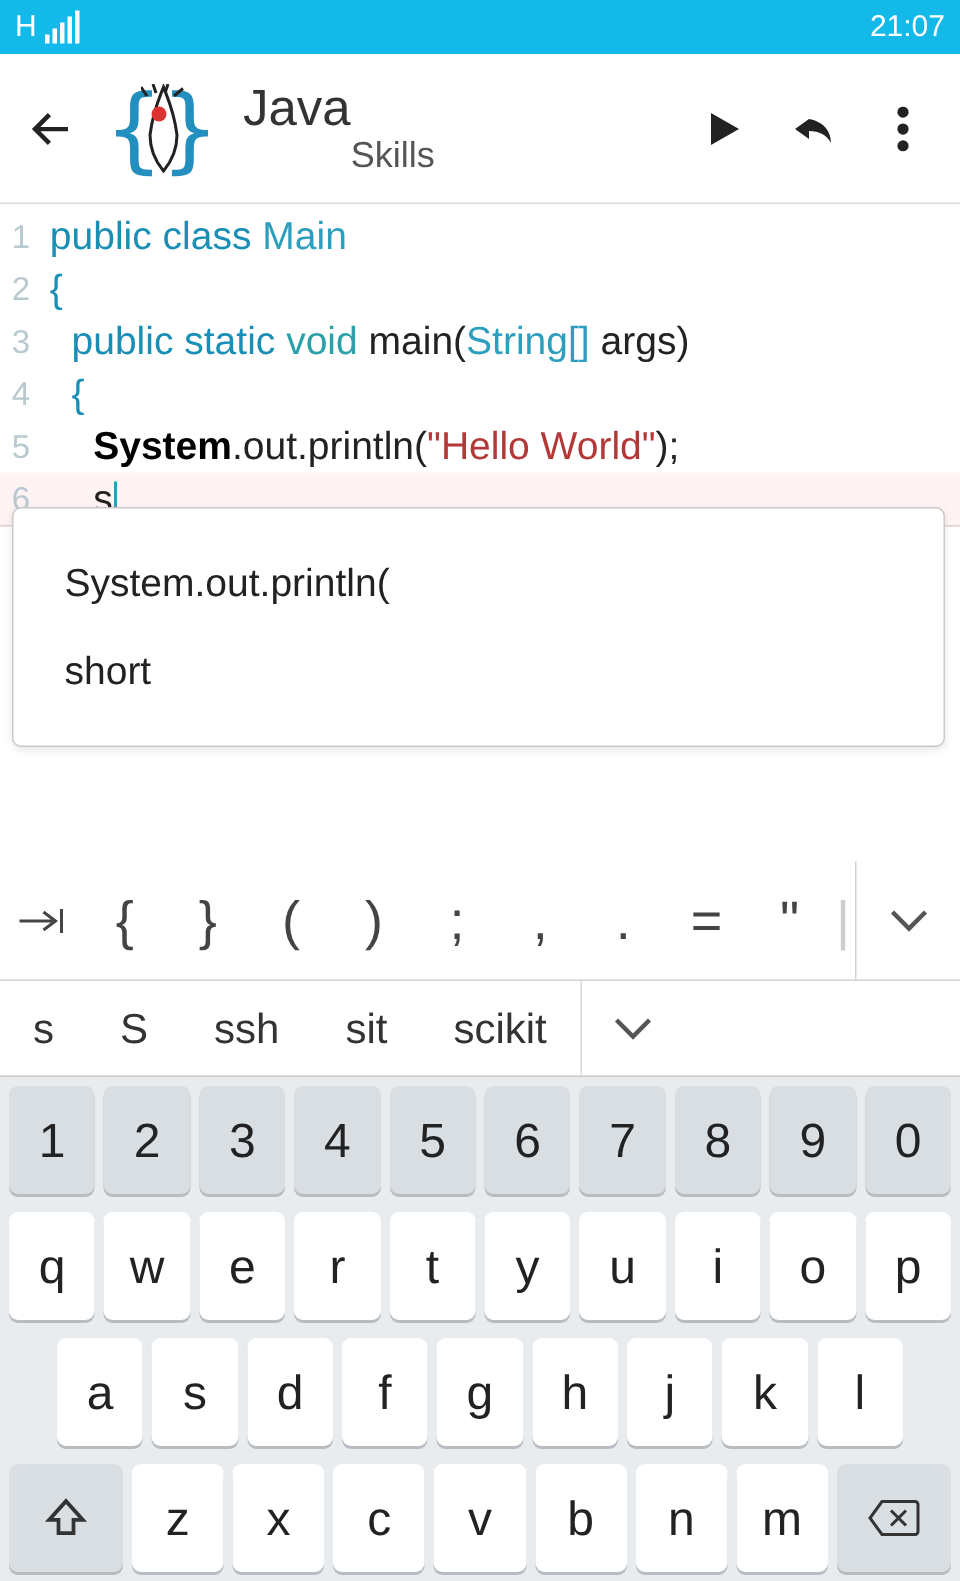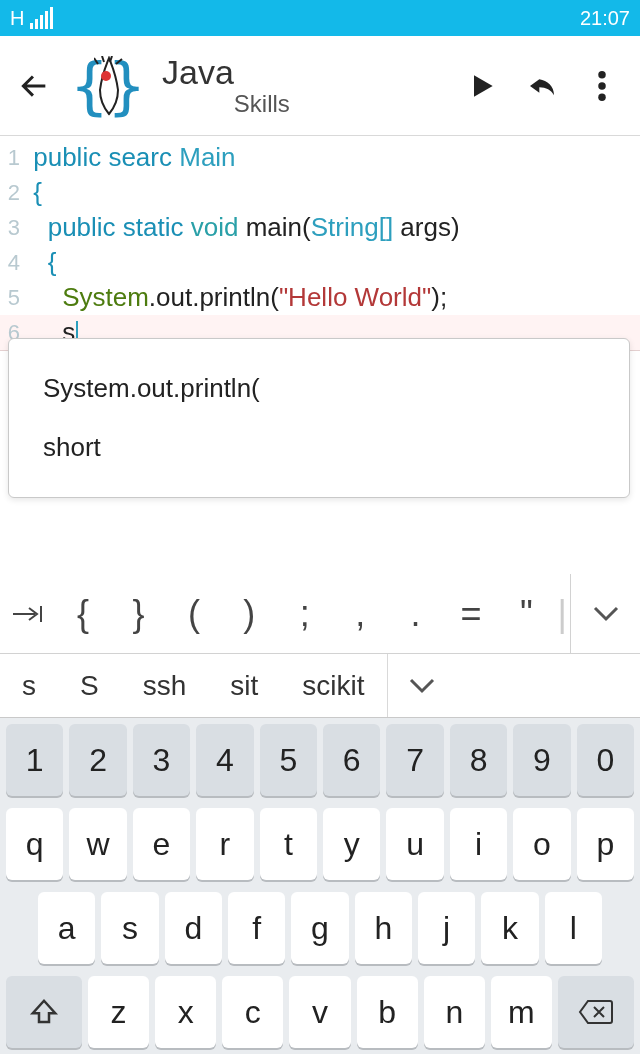--- a/index.html
+++ b/index.html
@@ -29,21 +29,21 @@
   
   .editor { font-family: "Helvetica Neue", Arial, sans-serif; font-size: 26px; line-height: 35px; padding-top: 4px; position:relative; }
   .line { display:flex; }
   .gutter { width: 26px; text-align:right; padding-right:6px; color:#b8c9d0; font-size:22px; }
   .code { white-space: pre; }
   .kw { color:#1a8fb5; } 
   .cls { color:#2d9fbe; }
   .void { color:#2aa0a8; }
   .type { color:#2d9fbe;text-align:right; }
   .str { color:#b33838; }
-  .id  { color:#4d7c0f; }
+  .id  { color:#000000;font-weight:bold; }
   .plain { color:#222; }
   .cursor-line { background:#fff3f3; border-bottom:1px solid #e4d0d0; }
   .red-squiggle { position:relative; }
   .red-squiggle::after { content:""; position:absolute; left:0; right:0; bottom:-2px; height:4px; background:
      repeating-linear-gradient(135deg,#d93939 0 2px,transparent 2px 4px); }
   .caret { display:inline-block; width:2px; height:26px; background:#2d9fbe; vertical-align:middle; margin-left:1px;}
 
   
   .autocomplete { position:absolute; left:8px; top:202px; right:10px; border:1px solid #c9c9c9; border-radius:6px; background:#fff; box-shadow:0 2px 6px rgba(0,0,0,0.1); padding:20px 0; }
   .ac-item { padding:12px 34px; font-size:26px; color:#222; }
@@ -124,21 +124,21 @@
         <circle cx="3" cy="3" r="3" fill="#222"></circle>
         <circle cx="3" cy="12" r="3" fill="#222"></circle>
         <circle cx="3" cy="21" r="3" fill="#222"></circle>
       </svg>
   </div>
 </div>
 
 <div class="editor">
   <div class="line">
     <span class="gutter">1</span>
-    <span class="code"> <span class="kw">public</span> <span class="kw">searc</span> <span class="cls">Main</span></span>
+    <span class="code"> <span class="kw">public</span> <span class="kw">class</span> <span class="cls">Main</span></span>
   </div>
   <div class="line">
     <span class="gutter">2</span>
     <span class="code kw"> <span>{</span></span>
   </div>
   <div class="line">
     <span class="gutter">3</span>
     <span class="code">   <span class="kw">public</span> <span class="kw">static</span> <span class="void">void</span> <span class="plain">main</span><span class="plain">(</span><span class="type">String[]</span> <span class="plain">args</span><span class="plain">)</span></span>
   </div>
   <div class="line">

